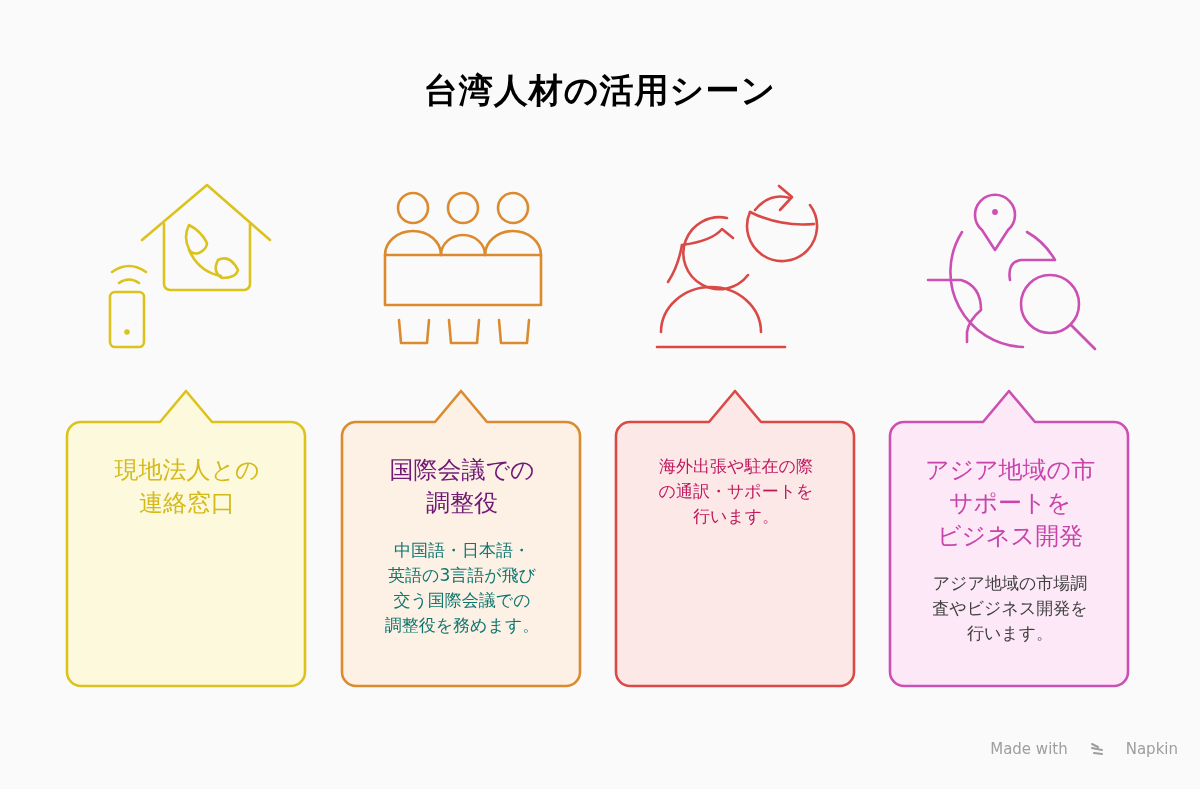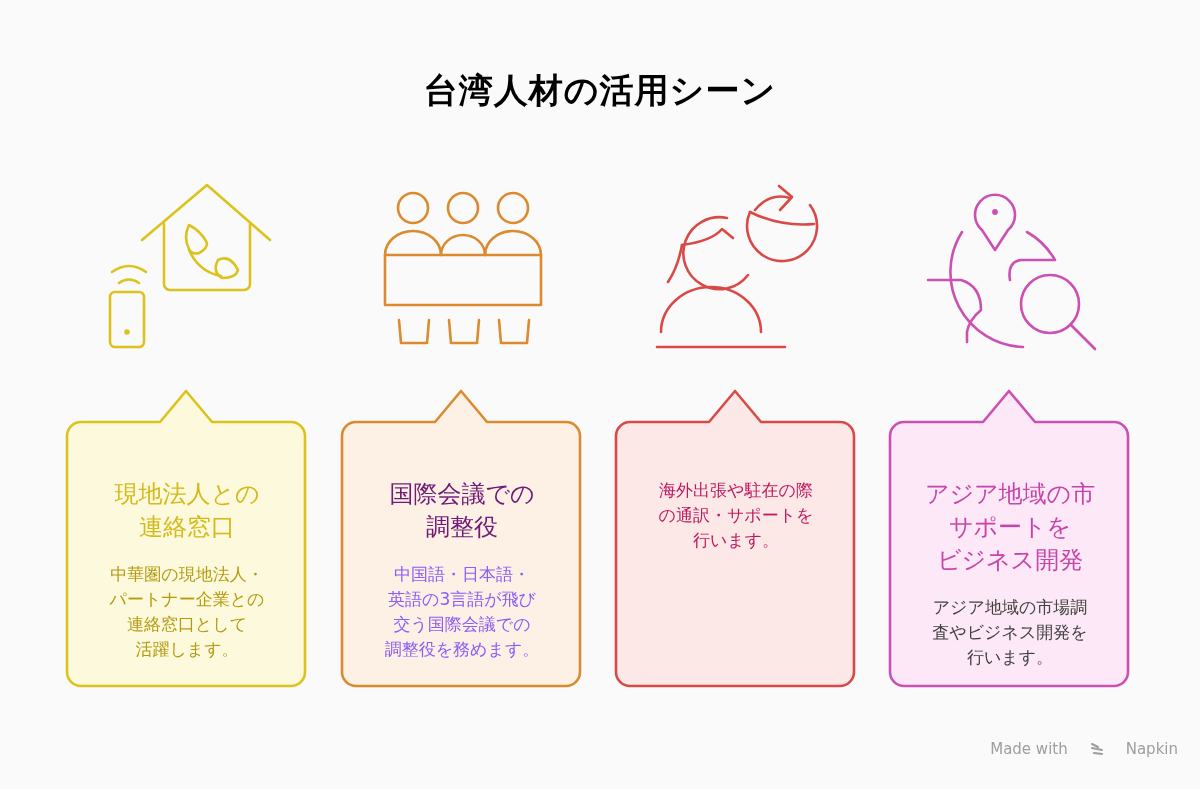--- a/index.html
+++ b/index.html
@@ -26,21 +26,20 @@
     top: 384px;
     width: 244px;
     height: 306px;
   }
   .card svg.bubble { position: absolute; left: 0; top: 0; }
   .card .content {
     position: absolute;
     left: 10px; right: 10px;
     top: 70px;
     text-align: center;
-    margin-top: 24px;
   }
   .card .heading {
     font-size: 24px;
     line-height: 33px;
     margin: 0 0 18px 0;
     white-space: pre-line;
   }
   .card .desc {
     font-size: 17px;
     line-height: 25px;
@@ -116,35 +115,31 @@
   </svg>
 </div>
 
 <div class="card" style="left:65px;">
   <svg class="bubble" width="244" height="306" viewBox="0 0 244 306">
     <path d="M16,38 H95 L121,7 L147,38 H226 a14,14 0 0 1 14,14 V288 a14,14 0 0 1 -14,14 H16 a14,14 0 0 1 -14,-14 V52 a14,14 0 0 1 14,-14 z" fill="#fdf9dc" stroke="#dcc21c" stroke-width="2.6" stroke-linejoin="round"></path>
   </svg>
   <div class="content">
     <p class="heading" style="color:#d4b91a">現地法人との
 連絡窓口</p>
-    <p class="desc" style="color:#b39b10">中華圏の現地法人・
-パートナー企業との
-連絡窓口として
-活躍します。</p>
   </div>
 </div>
 
 <div class="card" style="left:340px;">
   <svg class="bubble" width="244" height="306" viewBox="0 0 244 306">
     <path d="M16,38 H95 L121,7 L147,38 H226 a14,14 0 0 1 14,14 V288 a14,14 0 0 1 -14,14 H16 a14,14 0 0 1 -14,-14 V52 a14,14 0 0 1 14,-14 z" fill="#fdf1e6" stroke="#db8a2e" stroke-width="2.6" stroke-linejoin="round"></path>
   </svg>
   <div class="content">
     <p class="heading" style="color:#701a75">国際会議での
 調整役</p>
-    <p class="desc" style="color:#8b5cf6">中国語・日本語・
+    <p class="desc" style="color:#0f766e">中国語・日本語・
 英語の3言語が飛び
 交う国際会議での
 調整役を務めます。</p>
   </div>
 </div>
 
 <div class="card" style="left:614px;">
   <svg class="bubble" width="244" height="306" viewBox="0 0 244 306">
     <path d="M16,38 H95 L121,7 L147,38 H226 a14,14 0 0 1 14,14 V288 a14,14 0 0 1 -14,14 H16 a14,14 0 0 1 -14,-14 V52 a14,14 0 0 1 14,-14 z" fill="#fde8e8" stroke="#d94a47" stroke-width="2.6" stroke-linejoin="round"></path>
   </svg>

